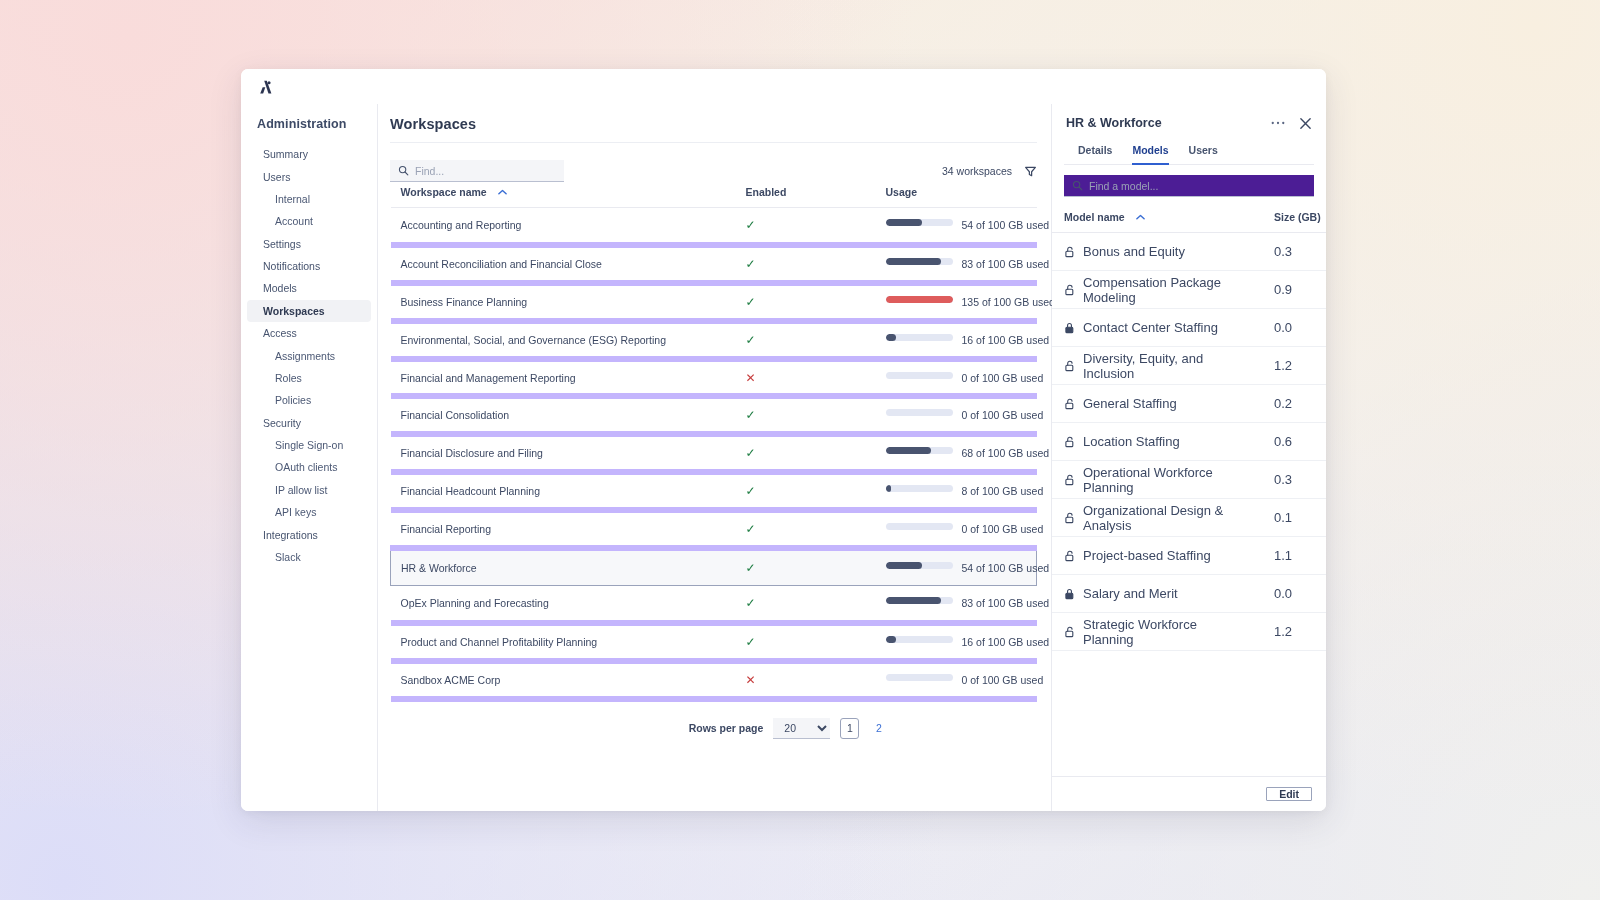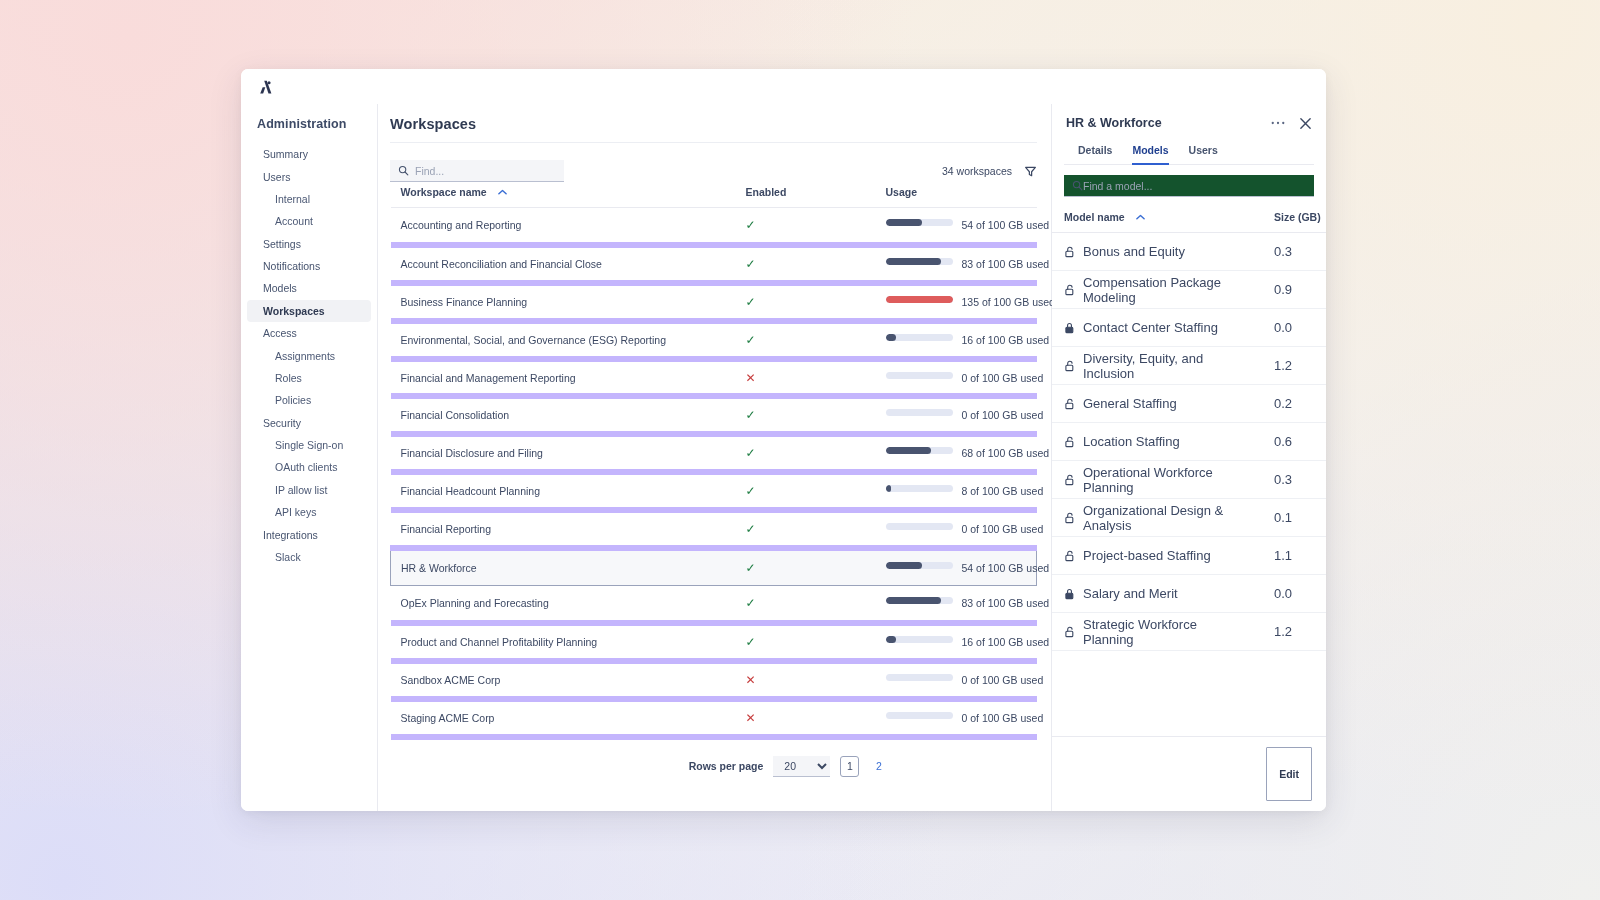--- a/index.html
+++ b/index.html
@@ -254,24 +254,25 @@
     padding-bottom: 7px;
     cursor: pointer;
     border-bottom: 2px solid transparent;
     margin-bottom: -1px;
   }
   .tab.active { color: #1f3f8f; border-bottom-color: #2f5fd0; }
 
   .panel-search {
     margin: 10px 12px 0 12px;
     height: 22px;
-    background: #14532d;
+    background: #4c1d95;
     border-bottom: 1.4px solid #b9bfd0;
     display: flex;
     align-items: center;
+    gap: 6px;
     padding: 0 8px;
     cursor: text;
   }
   .panel-search .ph { font-size: 10.5px; color: #9aa2b5; }
 
   .mtbl { width: 100%; border-collapse: collapse; margin-top: 4px; table-layout: fixed; }
   .mtbl th {
     text-align: left;
     font-size: 10.5px;
     font-weight: 700;
@@ -299,21 +300,21 @@
     display: flex;
     justify-content: flex-end;
   }
   .edit-btn {
     font-size: 10.5px;
     font-weight: 700;
     color: #2f3a52;
     border: 1px solid #9aa3bb;
     border-radius: 1px;
     background: #fff;
-    padding: 20px 12px;
+    padding: 0 12px;
     cursor: pointer;
     font-family: inherit;
   }
 </style>
 </head>
 <body>
 
 <div class="app-window">
 
   <div class="titlebar">
@@ -545,32 +546,20 @@
                 <td><span class="mark no">✕</span></td>
                 <td>
                   <div class="usage-cell">
                     <div class="bar">
                       <i style="width: 0%;"></i>
                     </div>
                     <span class="usage-text">0 of 100 GB used</span>
                   </div>
                 </td>
               </tr>
-              <tr class="row">
-                <td>Staging ACME Corp</td>
-                <td><span class="mark no">✕</span></td>
-                <td>
-                  <div class="usage-cell">
-                    <div class="bar">
-                      <i style="width: 0%;"></i>
-                    </div>
-                    <span class="usage-text">0 of 100 GB used</span>
-                  </div>
-                </td>
-              </tr>
             </tbody>
         </table>
 
         <div class="pager">
           <span class="pager-label">Rows per page</span>
           <select class="rows-select" id="rows-select"><option value="20">20</option></select>
           <span id="page-buttons" style="display:flex;gap:10px;align-items:center;">
               <div class="page-btn">1</div>
               <div class="page-btn link">2</div>
             </span>

